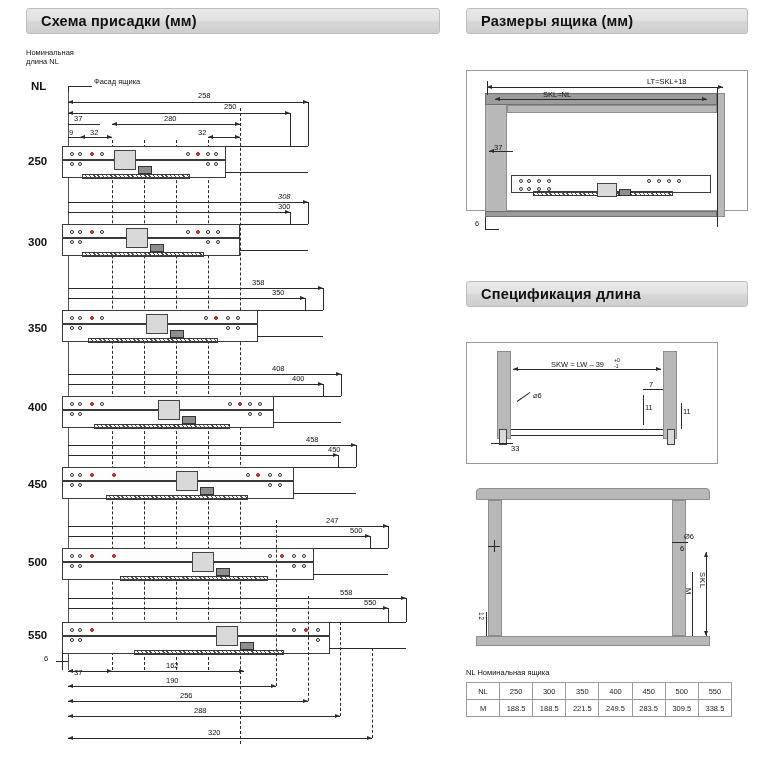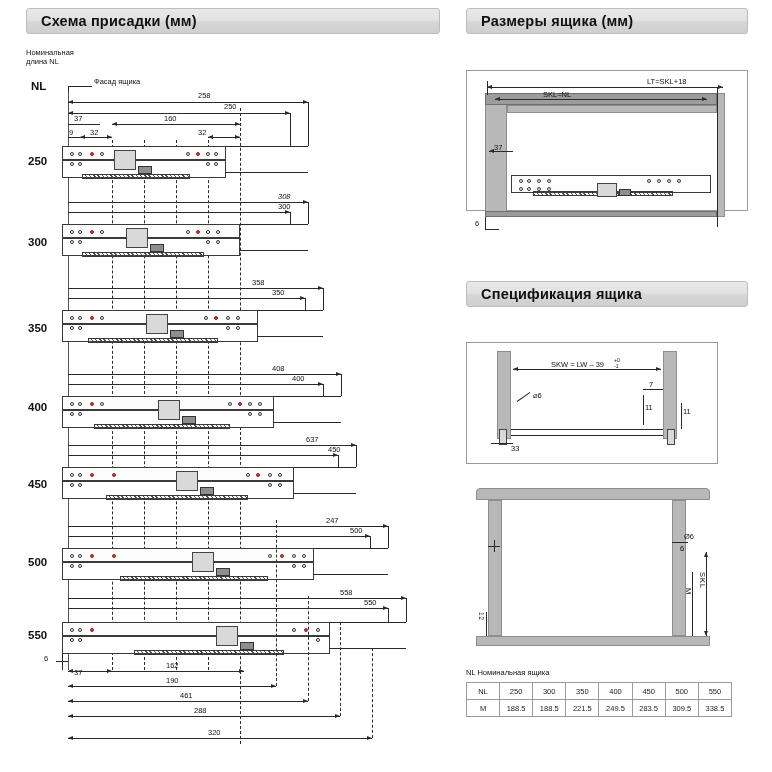--- a/index.html
+++ b/index.html
@@ -99,21 +99,21 @@
 
 <div class="sec-header" style="left:26px;top:8px;width:414px;height:26px;">
   <span>Схема присадки (мм)</span>
 </div>
 
 <div class="sec-header" style="left:466px;top:8px;width:282px;height:26px;">
   <span>Размеры ящика (мм)</span>
 </div>
 
 <div class="sec-header" style="left:466px;top:281px;width:282px;height:26px;">
-  <span>Спецификация ящика</span>
+  <span>Спецификация длина</span>
 </div>
 
 <div class="panel" style="left:0;top:0;width:450px;height:772px;">
 
   <div class="lbl" style="left:26px;top:48px;font-size:7.5px;">Номинальная</div>
   <div class="lbl" style="left:26px;top:57px;font-size:7.5px;">длина NL</div>
   <div class="nl-lbl" style="left:31px;top:80px;">NL</div>
 
   <div class="lbl" style="left:94px;top:77px;font-size:7.5px;">Фасад ящика</div>
   <div class="lineH" style="left:68px;top:86px;width:24px;"></div>
@@ -134,21 +134,21 @@
 
   <div class="lineH" style="left:68px;top:113px;width:222px;"></div>
   <div class="ar-l" style="left:68px;top:110.5px;"></div>
   <div class="ar-r" style="left:285px;top:110.5px;"></div>
   <div class="dim" style="left:224px;top:102px;">250</div>
   <div class="lineV" style="left:290px;top:113px;height:33px;"></div>
 
   <div class="lineH" style="left:112px;top:124px;width:128px;"></div>
   <div class="ar-l" style="left:112px;top:121.5px;"></div>
   <div class="ar-r" style="left:235px;top:121.5px;"></div>
-  <div class="dim" style="left:164px;top:114px;">160</div>
+  <div class="dim" style="left:164px;top:114px;">280</div>
 
   <div class="lineH" style="left:68px;top:124px;width:32px;"></div>
   <div class="dim" style="left:74px;top:114px;">37</div>
 
   <div class="lineH" style="left:68px;top:137px;width:12px;"></div>
   <div class="dim" style="left:69px;top:128px;">9</div>
   <div class="lineH" style="left:80px;top:137px;width:32px;"></div>
   <div class="ar-l" style="left:80px;top:134.5px;"></div>
   <div class="ar-r" style="left:107px;top:134.5px;"></div>
   <div class="dim" style="left:90px;top:128px;">32</div>
@@ -263,21 +263,21 @@
   <div class="hole" style="left:228px;top:402px;"></div>
   <div class="hole red" style="left:238px;top:402px;"></div>
   <div class="hole" style="left:248px;top:402px;"></div>
   <div class="hole" style="left:258px;top:402px;"></div>
   <div class="hole" style="left:248px;top:412px;"></div>
   <div class="hole" style="left:258px;top:412px;"></div>
   <div class="lineH" style="left:274px;top:422px;width:67px;"></div>
 
   <div class="lineH" style="left:68px;top:445px;width:288px;"></div>
   <div class="ar-r" style="left:351px;top:442.5px;"></div>
-  <div class="dim" style="left:306px;top:435px;">637</div>
+  <div class="dim" style="left:306px;top:435px;">458</div>
   <div class="lineV" style="left:356px;top:445px;height:22px;"></div>
   <div class="lineH" style="left:68px;top:455px;width:270px;"></div>
   <div class="ar-r" style="left:333px;top:452.5px;"></div>
   <div class="dim" style="left:328px;top:445px;">450</div>
   <div class="lineV" style="left:338px;top:455px;height:12px;"></div>
 
   <div class="nl-lbl" style="left:28px;top:478px;">450</div>
   <div class="lineH" style="left:62px;top:467px;width:294px;"></div>
   <div class="railtop" style="left:62px;top:467px;width:232px;height:14px;"></div>
   <div class="rail" style="left:62px;top:481px;width:232px;height:18px;"></div>
@@ -370,21 +370,21 @@
 
   <div class="lineH" style="left:68px;top:686px;width:208px;"></div>
   <div class="ar-l" style="left:68px;top:683.5px;"></div>
   <div class="ar-r" style="left:271px;top:683.5px;"></div>
   <div class="dim" style="left:166px;top:676px;">190</div>
   <div class="dashV" style="left:276px;top:520px;height:166px;"></div>
 
   <div class="lineH" style="left:68px;top:701px;width:240px;"></div>
   <div class="ar-l" style="left:68px;top:698.5px;"></div>
   <div class="ar-r" style="left:303px;top:698.5px;"></div>
-  <div class="dim" style="left:180px;top:691px;">461</div>
+  <div class="dim" style="left:180px;top:691px;">256</div>
   <div class="dashV" style="left:308px;top:596px;height:105px;"></div>
 
   <div class="lineH" style="left:68px;top:716px;width:272px;"></div>
   <div class="ar-l" style="left:68px;top:713.5px;"></div>
   <div class="ar-r" style="left:335px;top:713.5px;"></div>
   <div class="dim" style="left:194px;top:706px;">288</div>
   <div class="dashV" style="left:340px;top:622px;height:94px;"></div>
 
   <div class="lineH" style="left:68px;top:738px;width:304px;"></div>
   <div class="ar-l" style="left:68px;top:735.5px;"></div>

